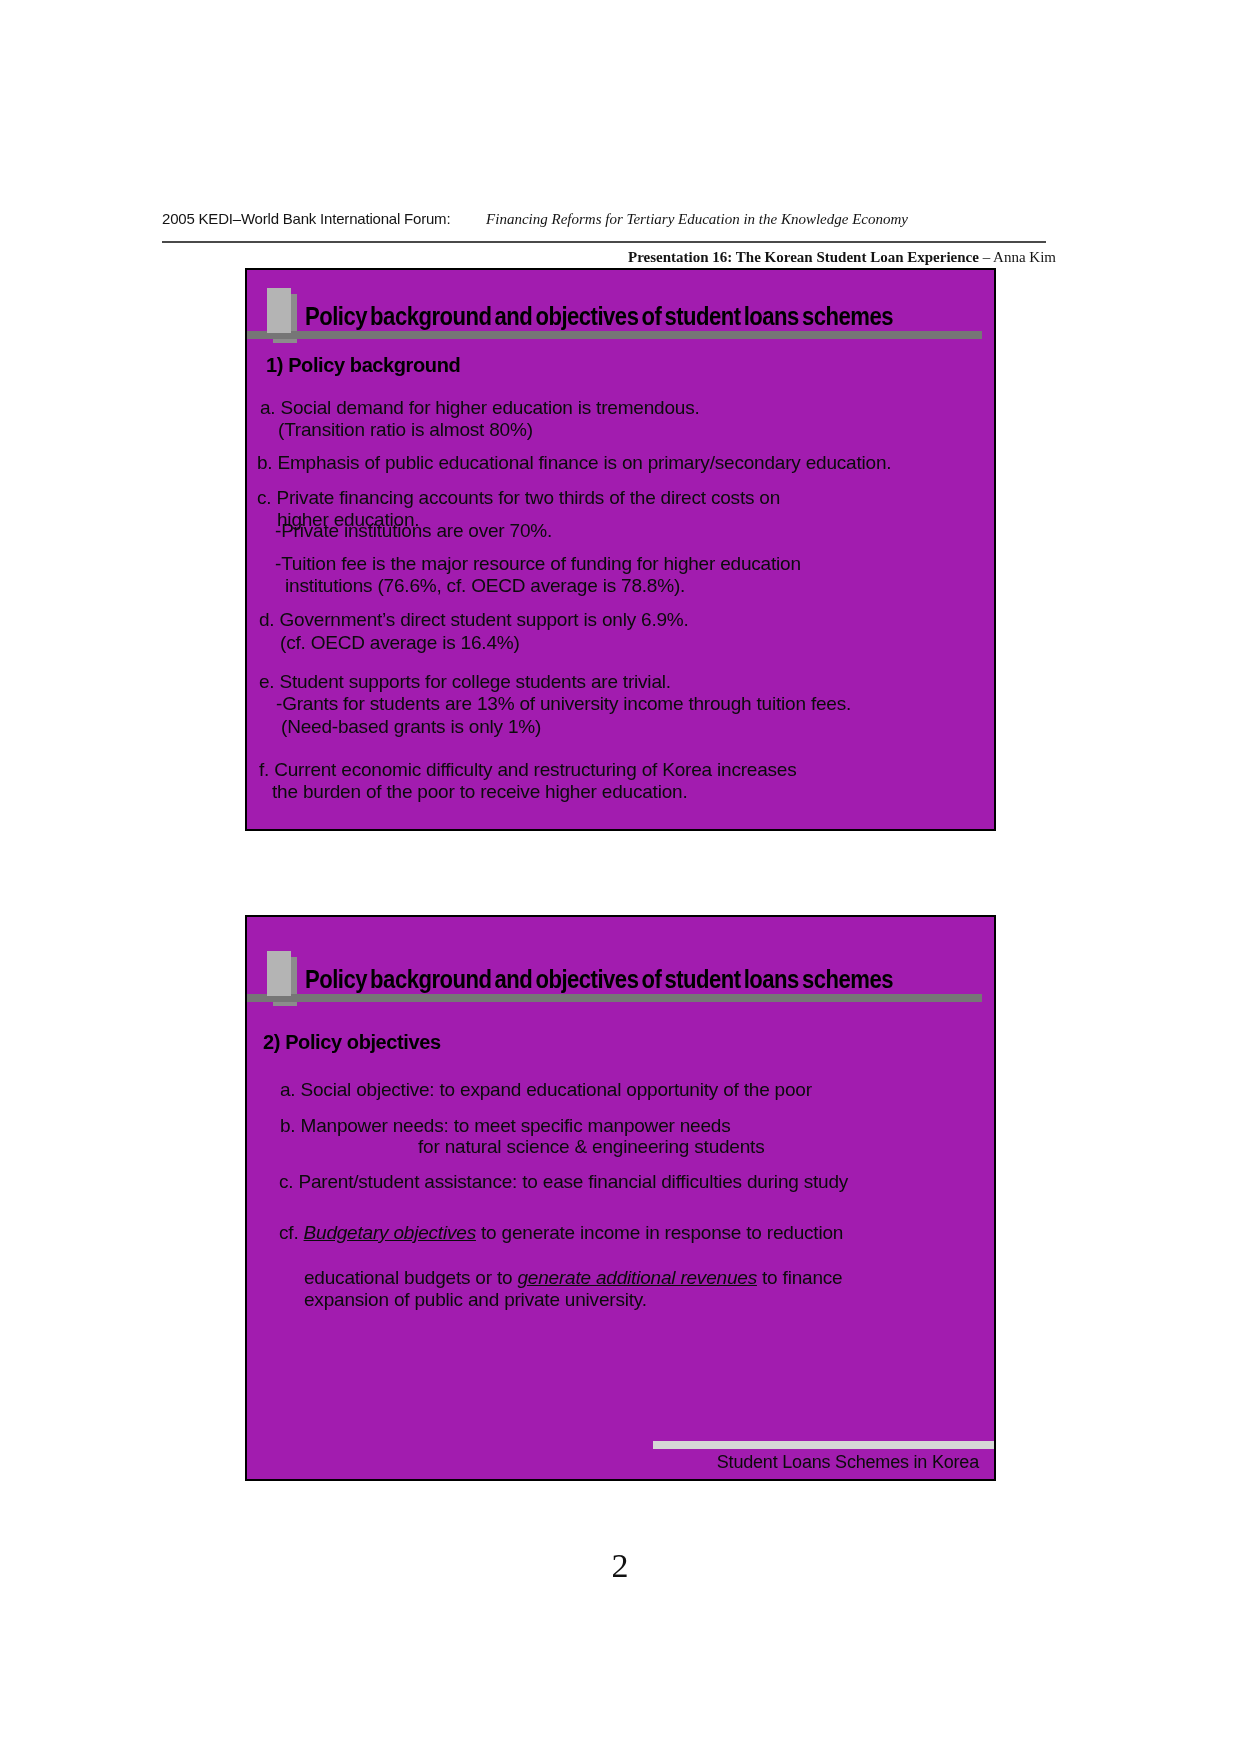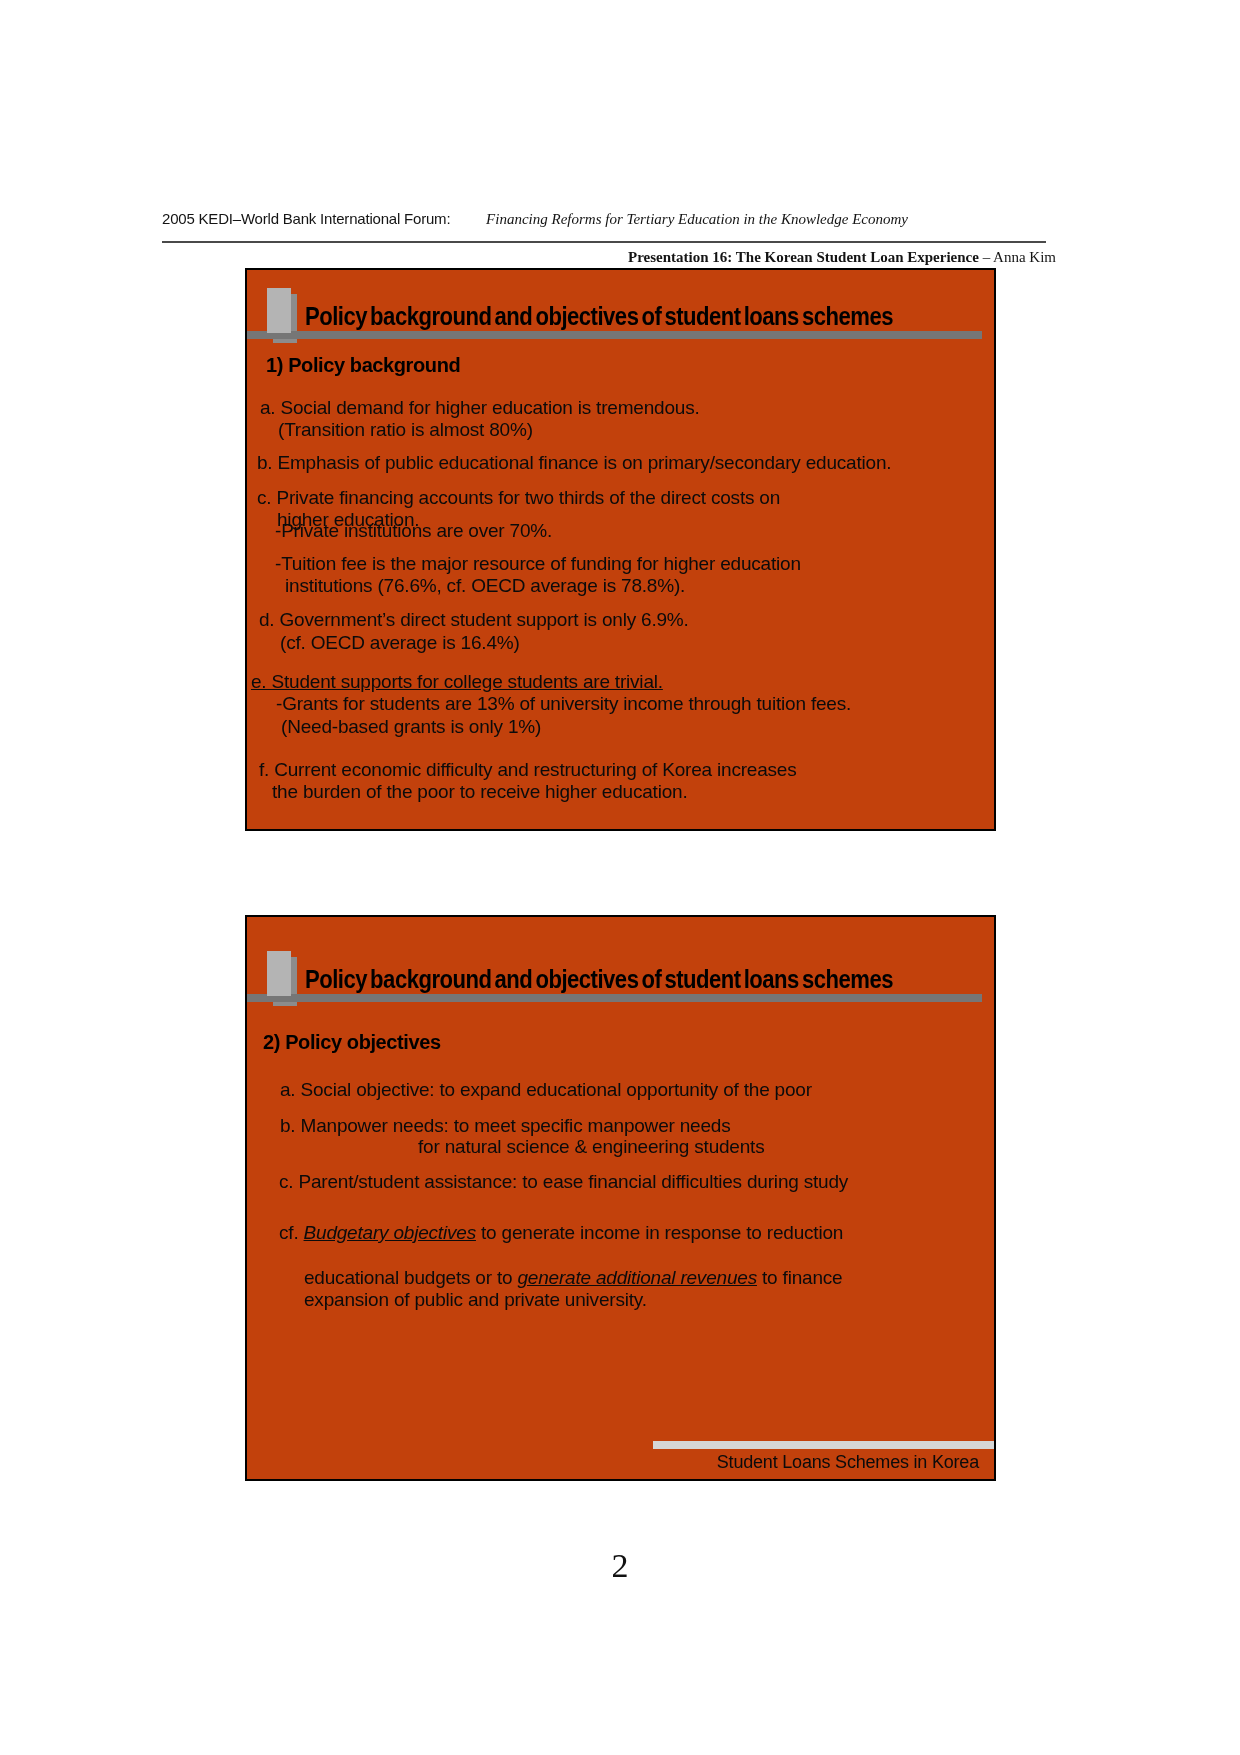--- a/index.html
+++ b/index.html
@@ -9,21 +9,21 @@
   }
   
   .doc-header{position:absolute;left:162px;top:210px;white-space:nowrap;}
   .h-sans{font:15px "Liberation Sans",sans-serif;letter-spacing:-0.2px;color:#141414;}
   .h-ital{font:italic 15px "Liberation Serif",serif;color:#141414;margin-left:32px;}
   .h-rule{position:absolute;left:162px;top:241px;width:884px;height:0;border-top:2px solid #4a4a4a;}
   .pres-line{position:absolute;top:248px;right:184px;white-space:nowrap;color:#141414;}
   .h-bold{font:bold 15px "Liberation Serif",serif;}
   .h-serif{font:15px "Liberation Serif",serif;}
   
-  .slide{position:absolute;left:245px;width:747px;border:2px solid #000;background:#c2410c;}
+  .slide{position:absolute;left:245px;width:747px;border:2px solid #000;background:#a21caf;}
   .slide1{top:268px;height:559px;}
   .slide2{top:915px;height:562px;}
   .deco-shadow{position:absolute;width:24px;height:49px;background:var(--deco_shadow,#8c8c8c);}
   .deco-light{position:absolute;width:24px;height:45px;background:var(--deco_light,#b4b4b4);}
   .deco-bar{position:absolute;left:0;width:735px;height:8px;background:var(--title_bar,#767676);}
   .deco-shadow.s1{left:26px;top:24px;}  .deco-light.s1{left:20px;top:18px;}  .deco-bar.s1{top:61px;}
   .deco-shadow.s2{left:26px;top:40px;}  .deco-light.s2{left:20px;top:34px;}  .deco-bar.s2{top:77px;}
   .slide-title{
     position:absolute;left:58px;white-space:nowrap;color:#000;
     font:bold 26px "Liberation Sans",sans-serif;letter-spacing:-0.6px;word-spacing:-3px;
@@ -63,21 +63,21 @@
       <div class="body-line" style="left: 13px; top: 127px;"><span>a. Social demand for higher education is tremendous.</span></div>
       <div class="body-line" style="left: 31px; top: 149px;"><span>(Transition ratio is almost 80%)</span></div>
       <div class="body-line" style="left: 10px; top: 182px;"><span>b. Emphasis of public educational finance is on primary/secondary education.</span></div>
       <div class="body-line" style="left: 10px; top: 217px;"><span>c. Private financing accounts for two thirds of the direct costs on</span></div>
       <div class="body-line" style="left: 30px; top: 239px;"><span>higher education.</span></div>
       <div class="body-line" style="left: 28px; top: 250px;"><span>-Private institutions are over 70%.</span></div>
       <div class="body-line" style="left: 28px; top: 283px;"><span>-Tuition fee is the major resource of funding for higher education</span></div>
       <div class="body-line" style="left: 38px; top: 305px;"><span>institutions (76.6%, cf. OECD average is 78.8%).</span></div>
       <div class="body-line" style="left: 12px; top: 339px;"><span>d. Government’s direct student support is only 6.9%.</span></div>
       <div class="body-line" style="left: 33px; top: 362px;"><span>(cf. OECD average is 16.4%)</span></div>
-      <div class="body-line" style="left: 4px; top: 401px; text-decoration: underline;"><span>e. Student supports for college students are trivial.</span></div>
+      <div class="body-line" style="left: 12px; top: 401px;"><span>e. Student supports for college students are trivial.</span></div>
       <div class="body-line" style="left: 29px; top: 423px;"><span>-Grants for students are 13% of university income through tuition fees.</span></div>
       <div class="body-line" style="left: 34px; top: 446px;"><span>(Need-based grants is only 1%)</span></div>
       <div class="body-line" style="left: 12px; top: 489px;"><span>f. Current economic difficulty and restructuring of Korea increases</span></div>
       <div class="body-line" style="left: 25px; top: 511px;"><span>the burden of the poor to receive higher education.</span></div>
     </div>
 </section>
 
 <section class="slide slide2">
   <div class="deco-shadow s2"></div>
   <div class="deco-bar s2"></div>

